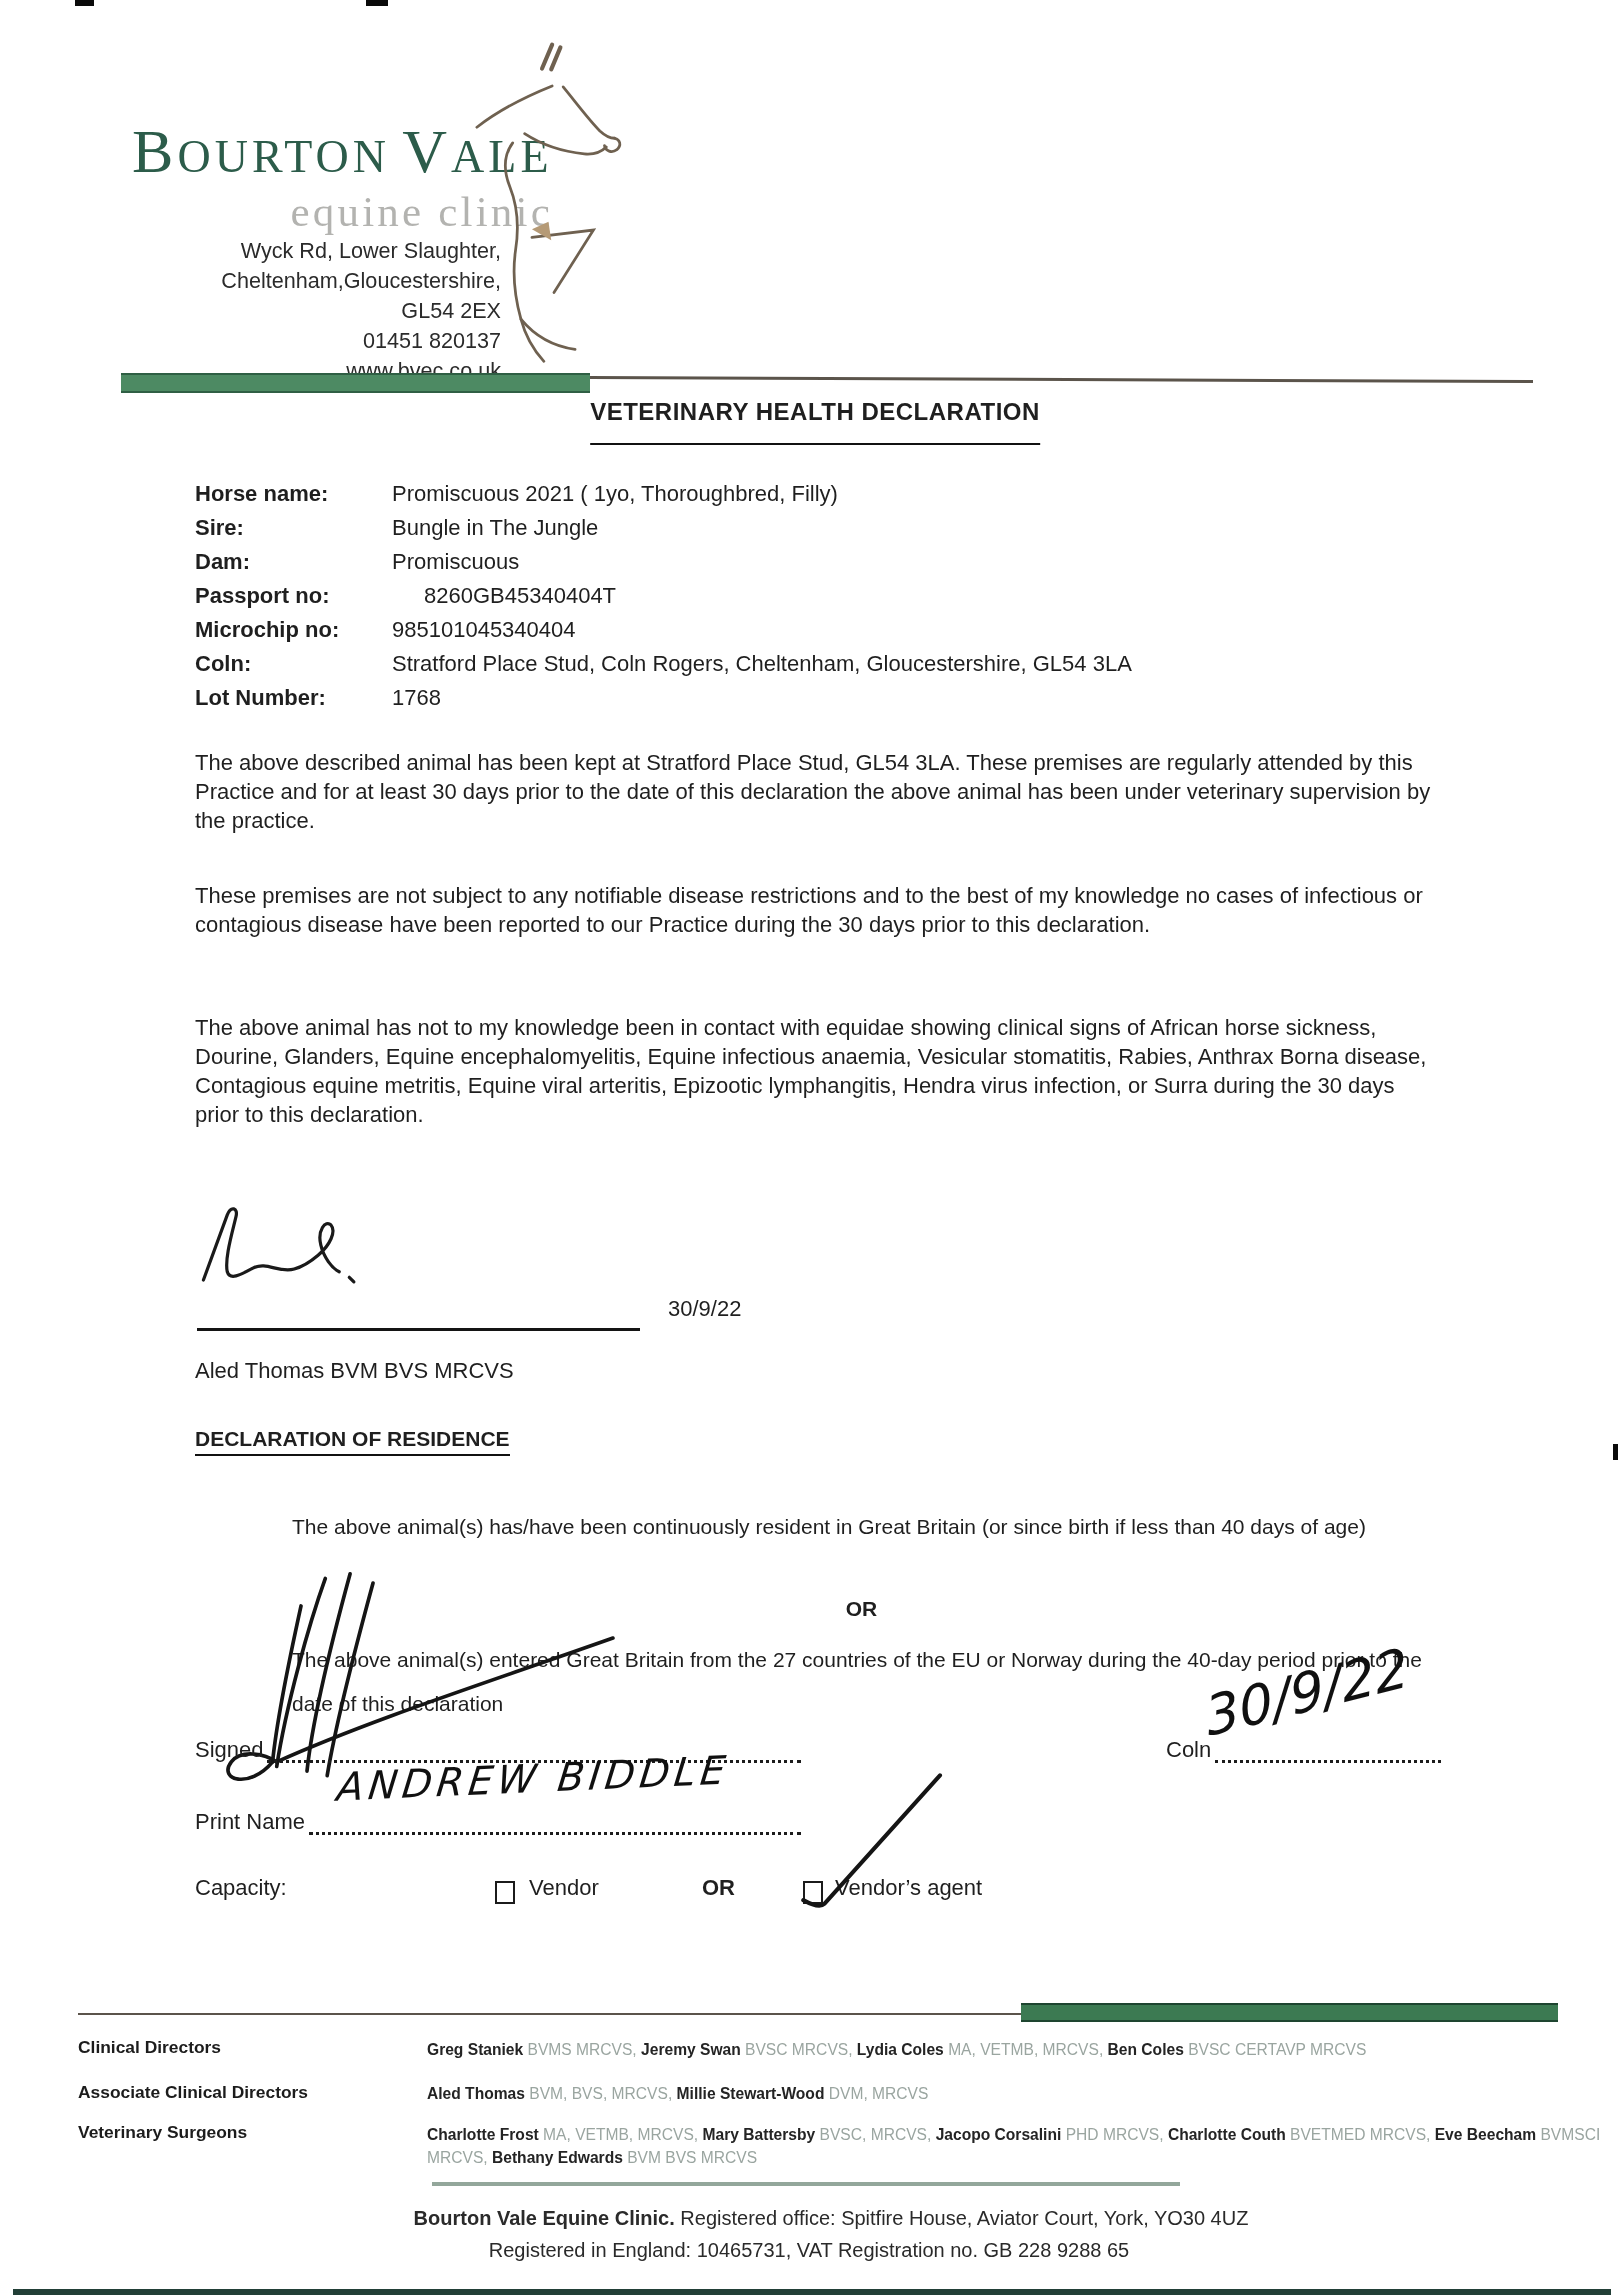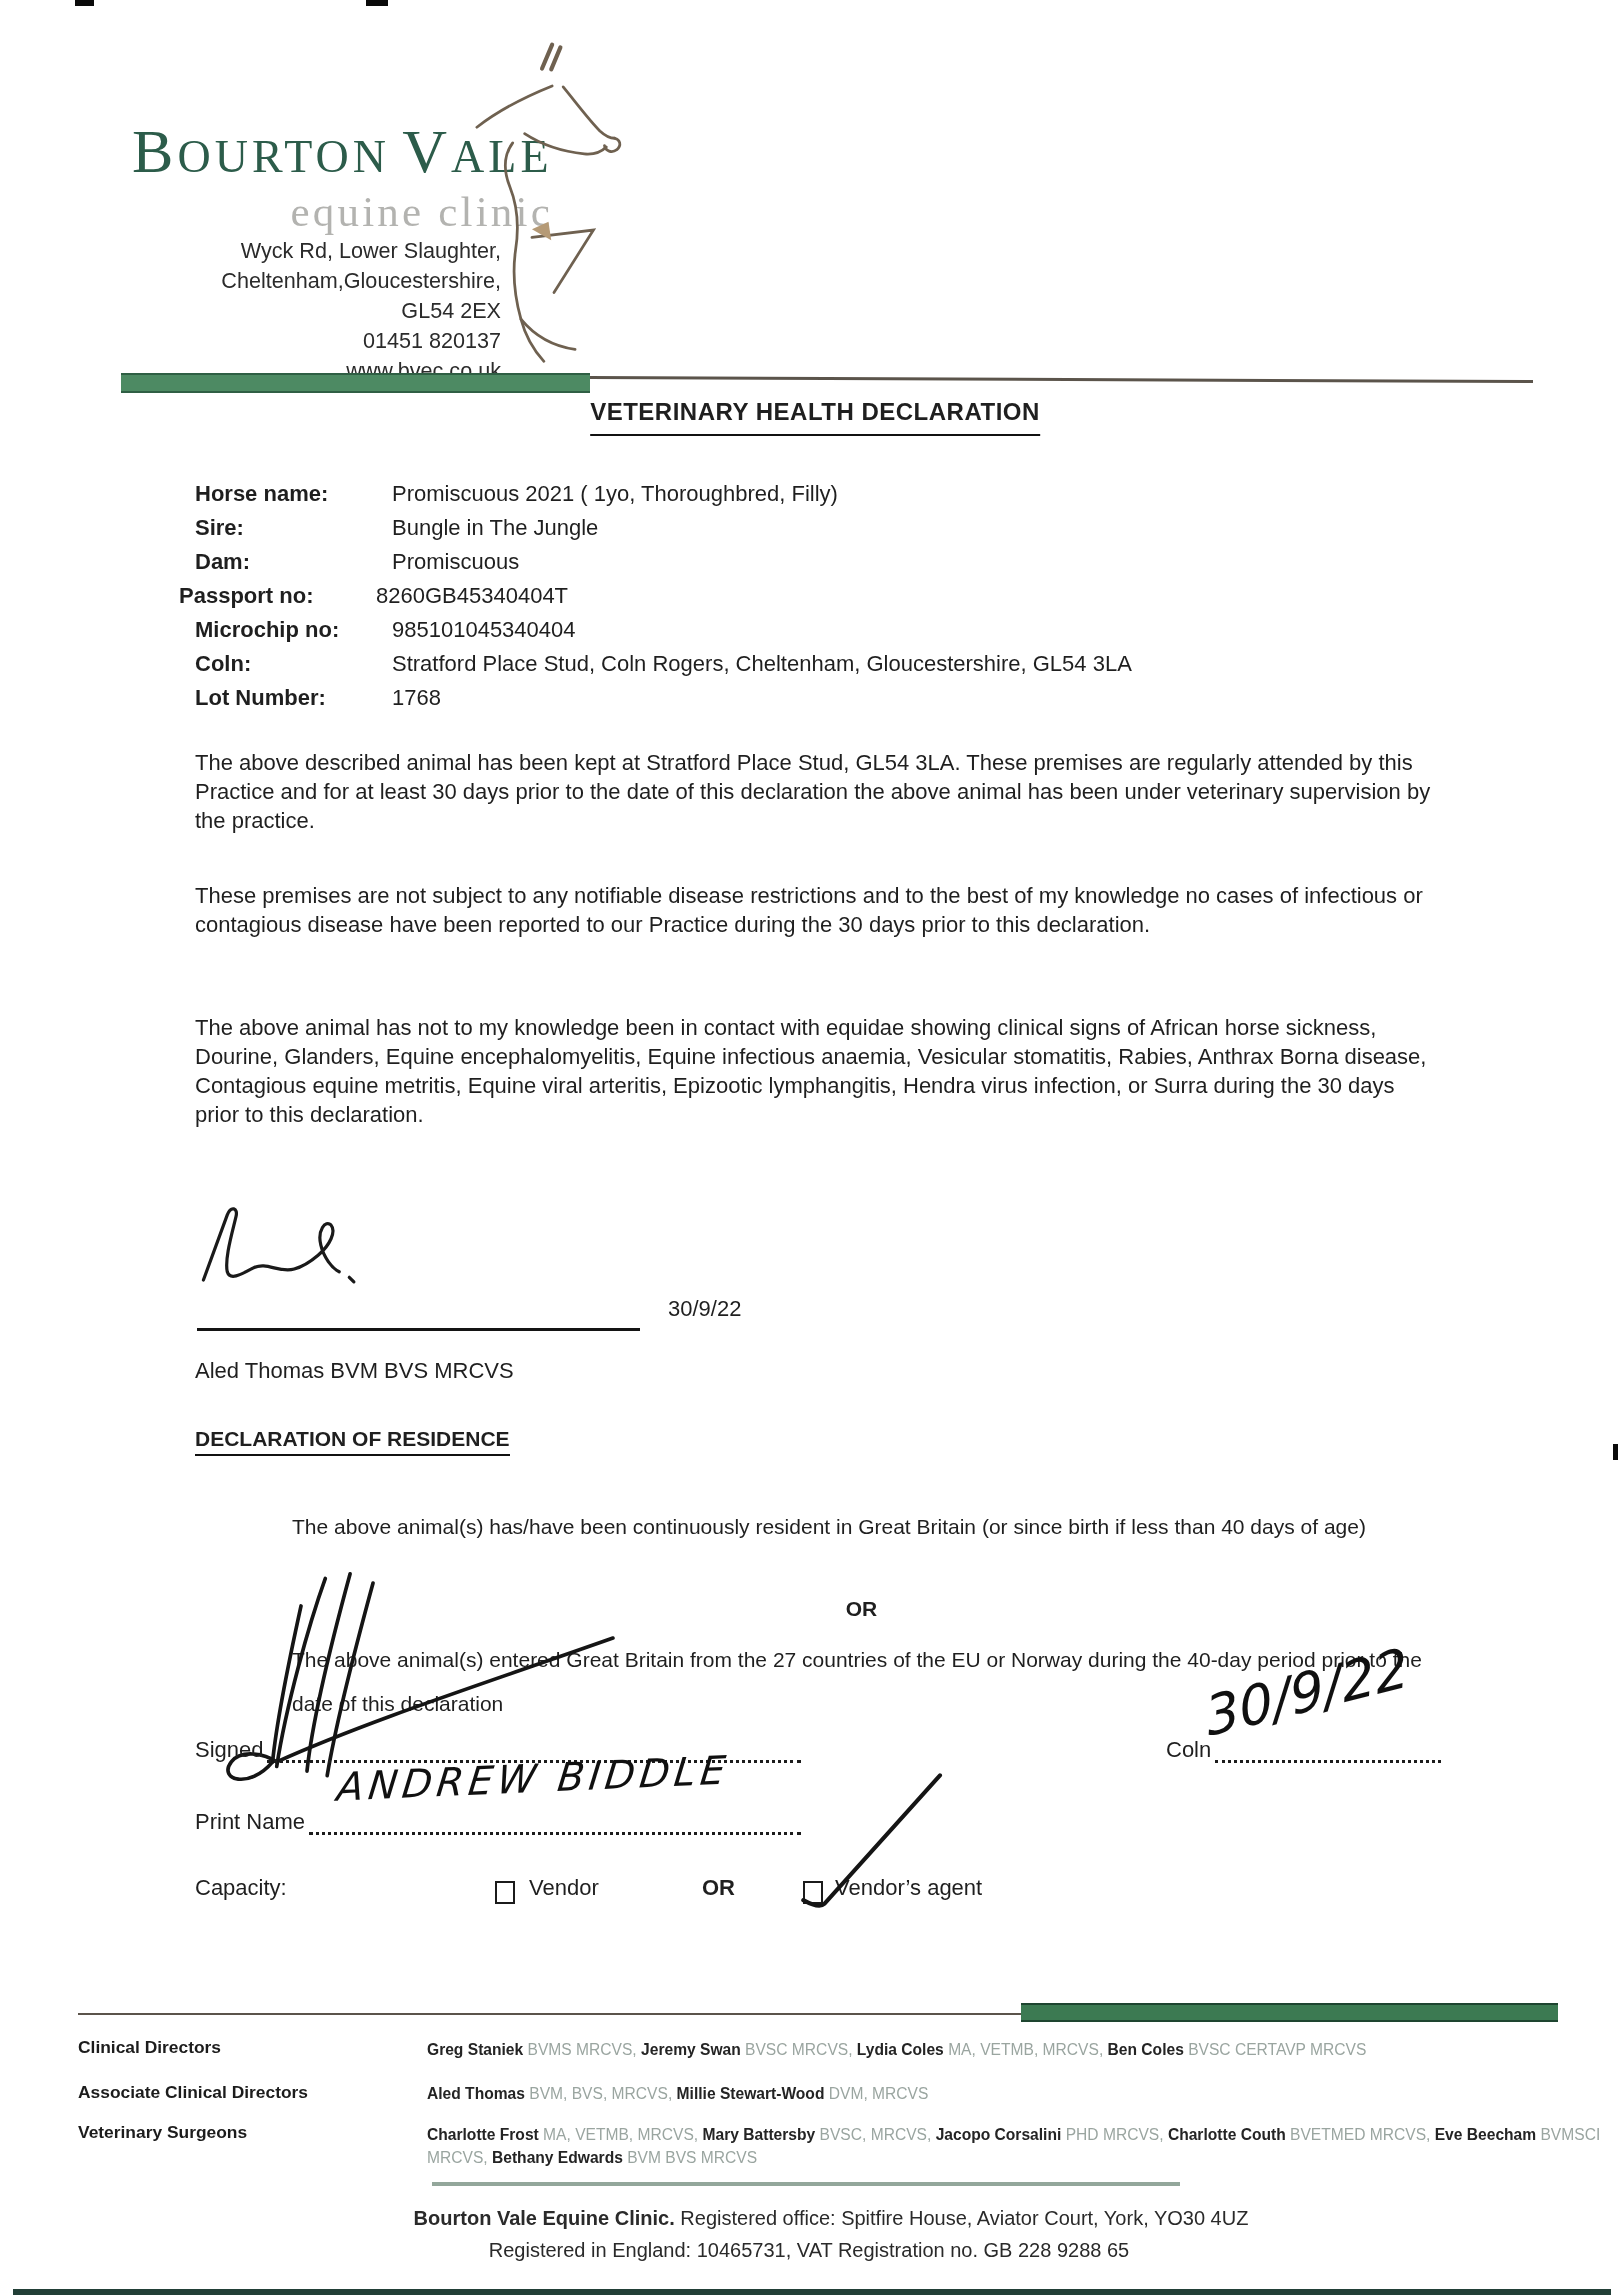--- a/index.html
+++ b/index.html
@@ -15,21 +15,21 @@
   .logo-word{display:inline-block;font-size:46px;letter-spacing:4.1px;text-transform:uppercase;}
   .logo-word::first-letter{font-size:62px;}
   .logo-word+.logo-word{margin-left:12px;}
   .logo-sub{font-family:"Liberation Serif",serif;color:#b3b3b0;font-size:43px;
     letter-spacing:3.2px;text-align:right;}
   .logo-address{font-size:21.6px;line-height:30px;color:#2b2b2b;text-align:right;}
   .bar-green{background:#4d8a63;border-top:2.8px solid #2f5f44;border-bottom:2.8px solid #2f5f44;}
   .rule-thin{background:#5b544b;}
   
   .doc-title{font-size:24px;font-weight:bold;letter-spacing:0.5px;
-    border-bottom:2.8px solid #111;padding-bottom:8px;white-space:nowrap;}
+    border-bottom:2.8px solid #111;padding-bottom:17px;white-space:nowrap;}
   .section-heading{font-size:21px;font-weight:bold;border-bottom:2.8px solid #111;
     padding-bottom:2.8px;white-space:nowrap;}
   
   .field-row{display:flex;font-size:22px;white-space:nowrap;}
   .field-label{font-weight:bold;width:197px;flex:0 0 197px;}
   .field-value{font-weight:normal;}
   
   .para{font-size:22px;line-height:29px;width:1240px;text-align:left;}
   .res-para{font-size:21px;line-height:44px;width:1139px;}
   .or-line{font-size:21px;font-weight:bold;width:1139px;text-align:center;}
@@ -106,21 +106,21 @@
     <span class="field-value">Promiscuous 2021 ( 1yo, Thoroughbred, Filly)</span>
   </div>
   <div class="abs field-row" style="left:195px;top:515px;">
     <span class="field-label">Sire:</span>
     <span class="field-value">Bungle in The Jungle</span>
   </div>
   <div class="abs field-row" style="left:195px;top:549px;">
     <span class="field-label">Dam:</span>
     <span class="field-value">Promiscuous</span>
   </div>
-  <div class="abs field-row" style="left:179px;top:583px;">
+  <div class="abs field-row" style="left:195px;top:583px;gap:32px;">
     <span class="field-label">Passport no:</span>
     <span class="field-value">8260GB45340404T</span>
   </div>
   <div class="abs field-row" style="left:195px;top:617px;">
     <span class="field-label">Microchip no:</span>
     <span class="field-value">985101045340404</span>
   </div>
   <div class="abs field-row" style="left:195px;top:651px;">
     <span class="field-label">Coln:</span>
     <span class="field-value">Stratford Place Stud, Coln Rogers, Cheltenham, Gloucestershire, GL54 3LA</span>

